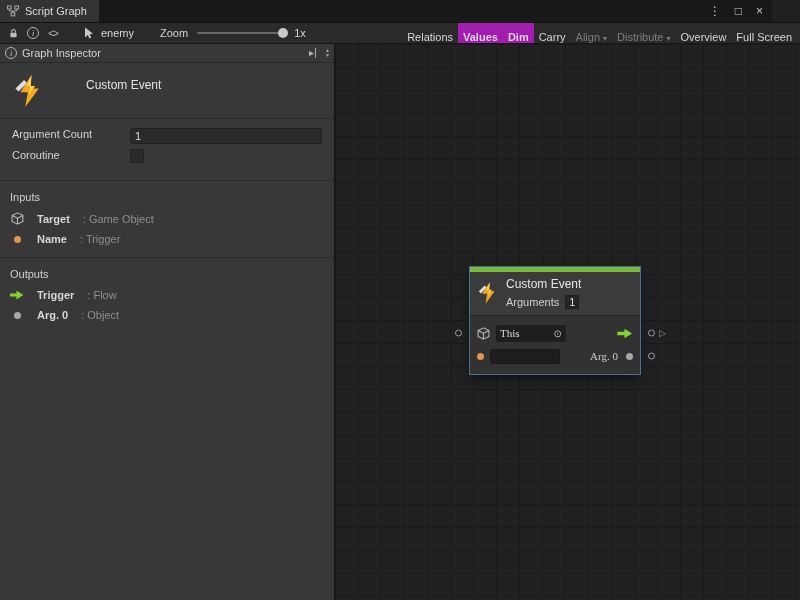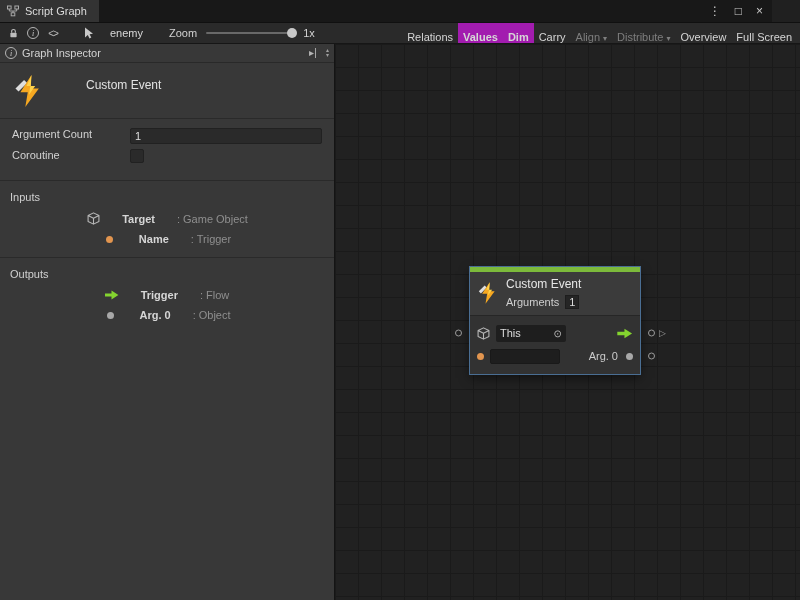--- a/index.html
+++ b/index.html
@@ -16,21 +16,21 @@
   .tb-right { margin-left:auto; display:flex; align-items:center; gap:14px; padding-right:9px;
               color:#c9c9c9; font-size:12px; }
 
   
   .toolbar { position:absolute; left:0; top:22px; width:800px; height:22px; background:#2a2a2a;
              border-top:1px solid #101010; border-bottom:1px solid #161616;
              display:flex; align-items:center; padding:0 3px; }
   .icon-btn { width:20px; height:18px; display:flex; align-items:center; justify-content:center;
               color:#bdbdbd; }
   .code-ic { font-size:10px; letter-spacing:-1px; color:#bdbdbd; }
-  .crumb { display:flex; align-items:flex-end; gap:16px; margin-left:20px; color:#d8d8d8; }
+  .crumb { display:flex; align-items:flex-end; gap:7px; margin-left:20px; color:#d8d8d8; }
   .zoom-wrap { display:flex; align-items:center; gap:9px; margin-left:26px; }
   .zoom-track { width:88px; height:2px; background:#696969; border-radius:1px; position:relative; }
   .zoom-knob { position:absolute; right:-3px; top:-4px; width:10px; height:10px; border-radius:50%;
                background:#c8c8c8; }
   .tb-buttons { margin-left:auto; display:flex; height:100%; align-items:stretch; }
   .tb-btn { display:flex; align-items:flex-end; gap:3px; padding:0 5px; color:#d6d6d6;
             white-space:nowrap; }
   .tb-btn.active { background:#a21caf;font-weight:bold; }
   .tb-btn.disabled { color:#7e7e7e; }
   .caret { font-size:8px; }
@@ -55,21 +55,21 @@
   .fields { padding:9px 12px 10px; }
   .field-row { display:flex; align-items:flex-start; height:21px; }
   .field-label { width:118px; color:#d2d2d2; }
   .text-field { flex:1; height:16px; background:#2a2a2a; border:1px solid #212121;
                 border-radius:2px; color:#dedede; font-family:inherit; font-size:11px;
                 padding:0 4px; outline:none; }
   .checkbox { width:14px; height:14px; background:#2a2a2a; border:1px solid #212121;
               border-radius:2px; }
 
   .section-heading { padding:10px 10px 5px; color:#d0d0d0; }
-  .port-row { display:flex; align-items:center; gap:22px; padding:4px 10px;justify-content:center; }
+  .port-row { display:flex; align-items:center; gap:13px; padding:4px 10px; }
   .port-icon { flex:none; width:14px; display:flex; justify-content:center; }
   .port-name { font-weight:bold; color:#d6d6d6; }
   .port-type { color:#8f8f8f; }
   .dot { width:7px; height:7px; border-radius:50%; }
   .dot.orange { background:#e2954f; }
   .dot.gray { background:#a8a8a8; }
 
   
   .canvas { position:absolute; left:335px; top:44px; width:465px; height:556px; background:#212121;
     background-image:linear-gradient(#1a1a1a 1px, transparent 1px),
@@ -78,21 +78,21 @@
 
   .node { position:absolute; left:135px; top:223px; width:170px; background:#333;
           box-shadow:0 0 0 1px #4a6e93, 0 4px 10px rgba(0,0,0,.5); }
   .node-accent { height:5px; background:#7cba3b; }
   .node-header { background:#3b3b3b; display:flex; align-items:center; gap:8px; padding:5px 8px 6px; }
   .node-title { font-size:12px; color:#e6e6e6; }
   .node-args { display:flex; align-items:center; gap:6px; margin-top:4px; color:#cfcfcf; }
   .args-box { min-width:14px; height:14px; padding:0 3px; background:#252525;
               border:1px solid #1d1d1d; display:flex; align-items:center; justify-content:center;
               color:#ddd; }
-  .node-body { background:#323232; border-top:1px solid #262626; padding:4px 7px 8px; }
+  .node-body { background:#323232; border-top:1px solid #262626; padding:4px 7px 8px;font-family:Liberation Serif, serif; }
   .node-row { position:relative; display:flex; align-items:center; gap:6px; height:20px;
               margin-top:3px; }
   .drop { width:70px; height:17px; background:#1e1e1e; border-radius:2px; display:flex;
           align-items:center; padding:0 4px; gap:3px; color:#dcdcdc; }
   .drop .dv { flex:1; }
   .picker { color:#b9b9b9; font-size:10px; }
   .mini-input { width:70px; height:15px; background:#1e1e1e; border:1px solid #191919;
                 border-radius:2px; color:#ddd; font-family:inherit; font-size:11px; padding:0 3px;
                 outline:none; }
   .spacer { flex:1; }

